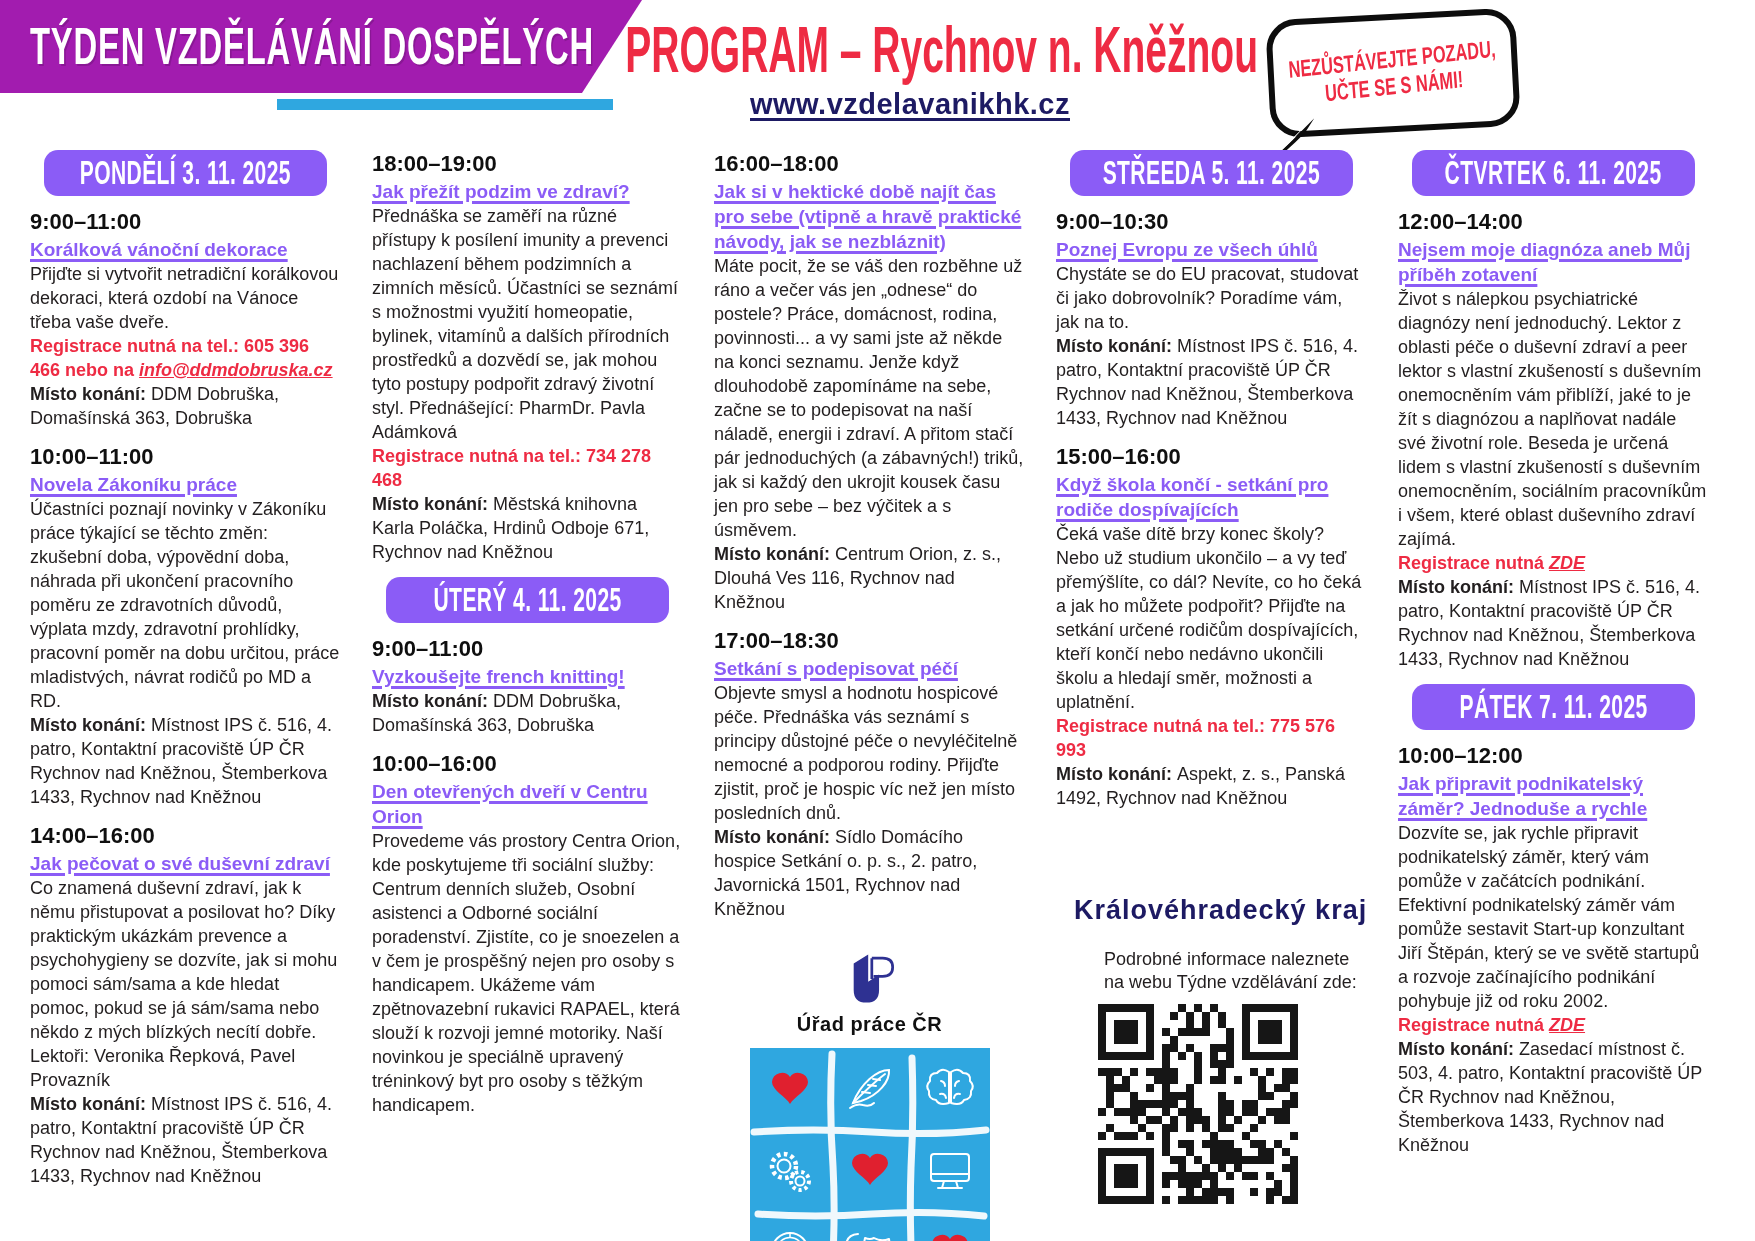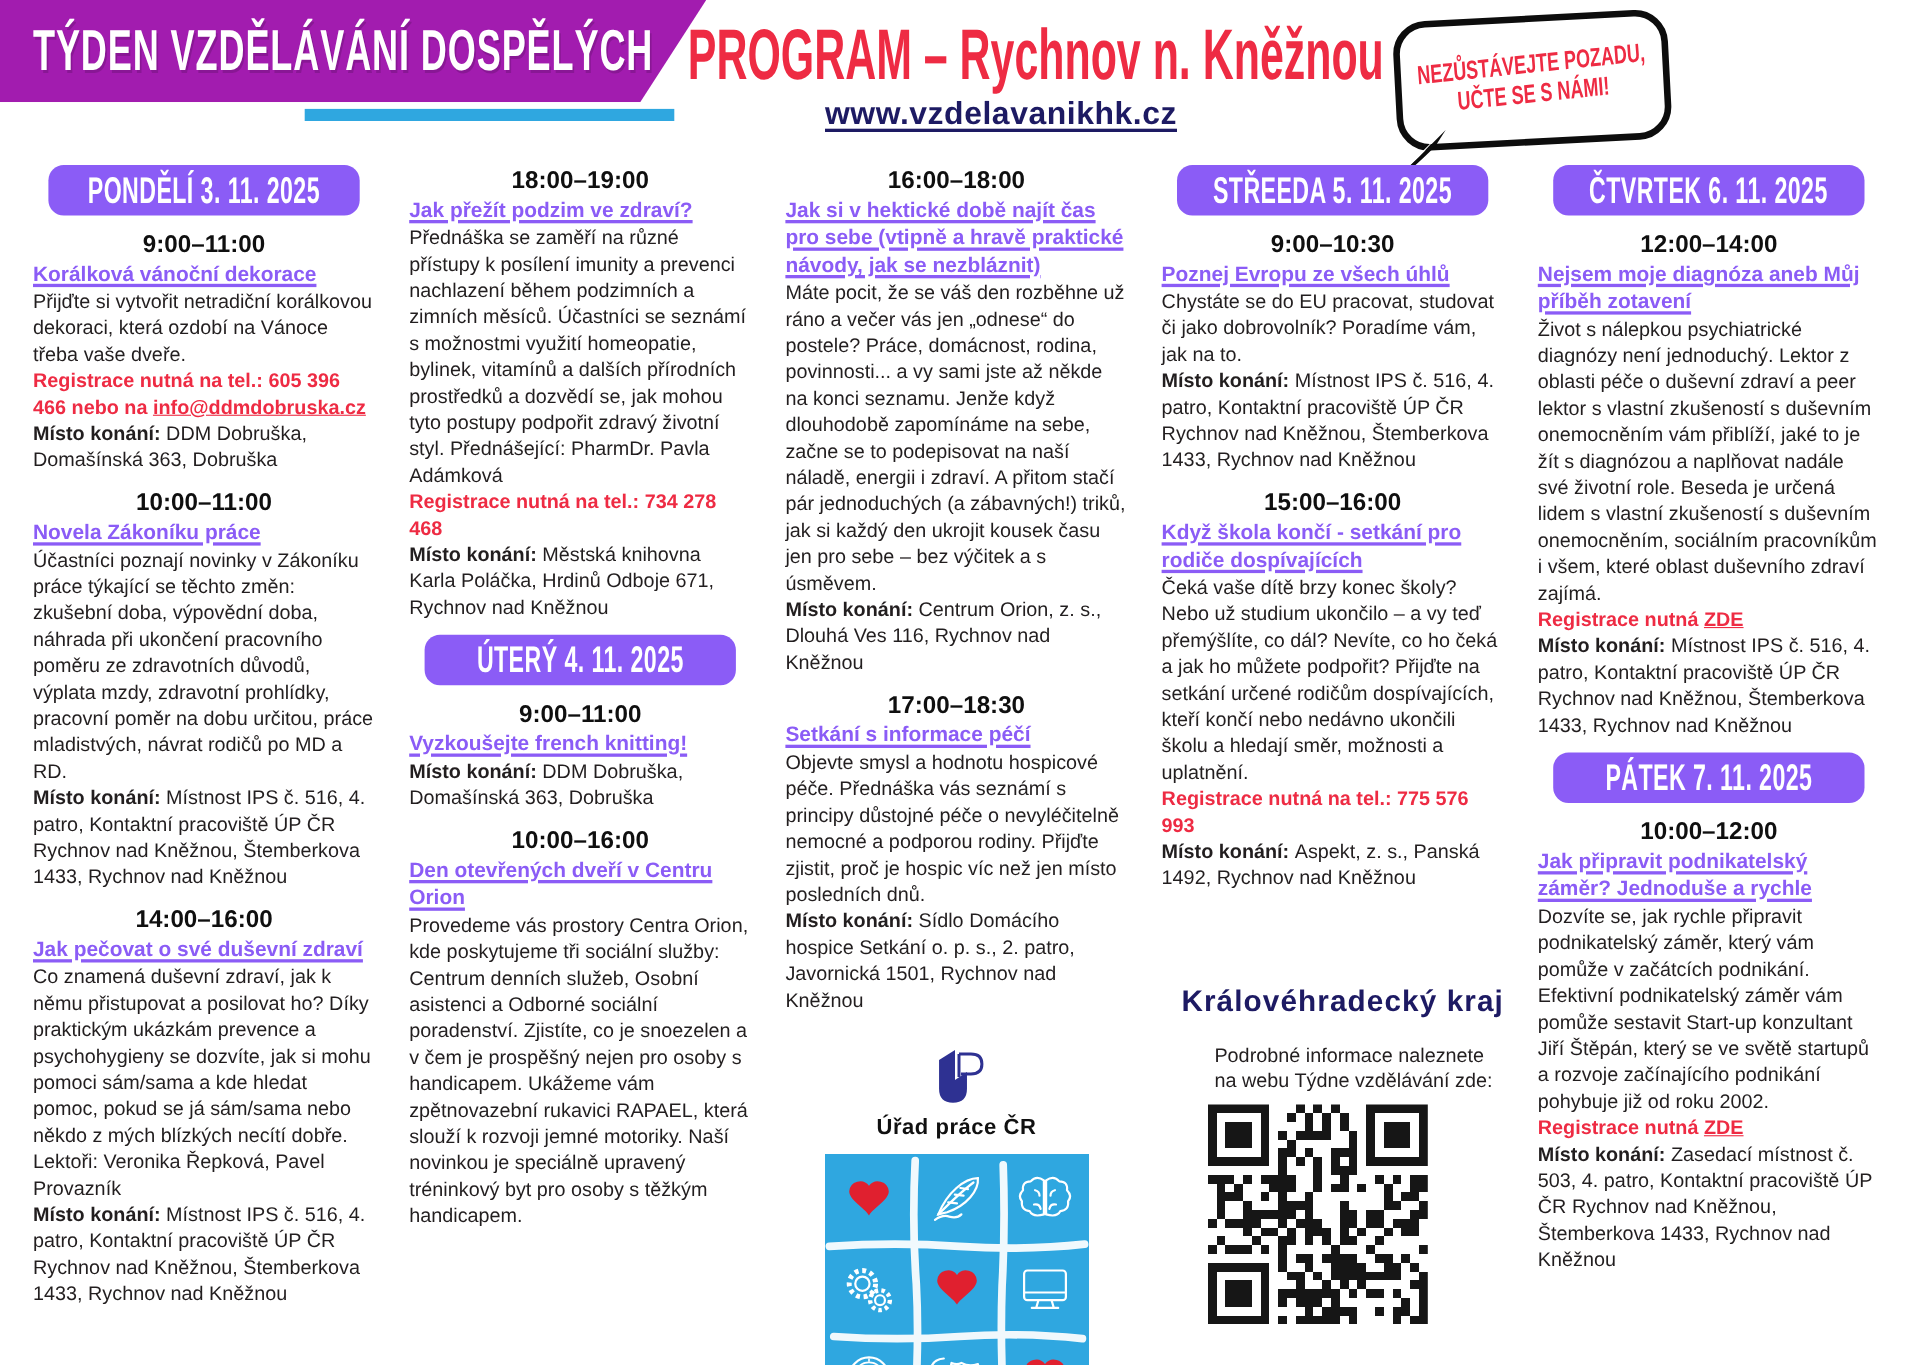--- a/index.html
+++ b/index.html
@@ -51,28 +51,28 @@
   .column { min-width:0; }
   .day-header {
     background:#8b5cf6; border-radius:14px; height:46px; margin:0 14px 12px;
     display:flex; align-items:center; justify-content:center;
   }
   .day-label {
     color:#fff; font-weight:bold; font-size:27px; white-space:nowrap; letter-spacing:0.5px;
     transform:scale(0.78,1.25);
   }
   .event { margin-bottom:13px; }
-  .time { text-align:center; font-weight:bold; font-size:22px; line-height:27px; color:#0f0f0f; margin-bottom:2px; }
+  .time { font-weight:bold; font-size:22px; line-height:27px; color:#0f0f0f; margin-bottom:2px; }
   .title-link {
     display:block; color:#8b5cf6; font-weight:bold; font-size:19px; line-height:25px;
     text-decoration:underline; text-decoration-thickness:2.5px; text-underline-offset:3px; cursor:pointer;
   }
   .desc { font-size:18px; line-height:24px; }
   .reg { color:#ee2b43; font-weight:bold; font-size:18px; line-height:24px; }
-  .reg a { color:inherit; text-decoration:underline; cursor:pointer; }
+  .reg a { color:inherit; text-decoration:underline; cursor:pointer;font-style:italic; }
   .place { font-size:18px; line-height:24px; }
   .place b { font-weight:bold; }
   .up-logo-block { text-align:center; margin-top:30px; }
   .up-caption { font-weight:bold; font-size:20px; color:#101010; margin-top:2px; letter-spacing:0.5px; }
   .art-block { margin-top:12px; display:flex; justify-content:center; }
   .khk-block { margin-top:78px; display:flex; align-items:center; gap:16px; padding-left:2px; }
   .khk-label { color:#1d1a63; font-weight:bold; font-size:27px; letter-spacing:1px; white-space:nowrap; }
   .qr-caption { margin:16px 0 10px 48px; font-size:18px; line-height:23px; }
   .qr-block { margin-left:42px; }
 </style>
@@ -145,21 +145,21 @@
     </div>
     <div class="column">
       <div class="event">
         <div class="time">16:00–18:00</div>
         <a class="title-link">Jak si v hektické době najít čas pro sebe (vtipně a hravě praktické návody, jak se nezbláznit)</a>
         <div class="desc">Máte pocit, že se váš den rozběhne už ráno a večer vás jen „odnese“ do postele? Práce, domácnost, rodina, povinnosti... a vy sami jste až někde na konci seznamu. Jenže když dlouhodobě zapomínáme na sebe, začne se to podepisovat na naší náladě, energii i zdraví. A přitom stačí pár jednoduchých (a zábavných!) triků, jak si každý den ukrojit kousek času jen pro sebe – bez výčitek a s úsměvem.</div>
         <div class="place"><b class="place-label">Místo konání: </b><span>Centrum Orion, z. s., Dlouhá Ves 116, Rychnov nad Kněžnou</span></div>
       </div>
       <div class="event">
         <div class="time">17:00–18:30</div>
-        <a class="title-link">Setkání s informace péčí</a>
+        <a class="title-link">Setkání s podepisovat péčí</a>
         <div class="desc">Objevte smysl a hodnotu hospicové péče. Přednáška vás seznámí s principy důstojné péče o nevyléčitelně nemocné a podporou rodiny. Přijďte zjistit, proč je hospic víc než jen místo posledních dnů.</div>
         <div class="place"><b class="place-label">Místo konání: </b><span>Sídlo Domácího hospice Setkání o. p. s., 2. patro, Javornická 1501, Rychnov nad Kněžnou</span></div>
       </div>
       <div class="up-logo-block"><svg width="58" height="56" viewBox="0 0 64 60">
           <path fill="#2e3192" d="M14 13 L30 3 L30 33 L42 25 L42 42 Q42 56 28 56 Q14 56 14 42 Z"></path>
           <path fill="none" stroke="#2e3192" stroke-width="3" d="M34 7 L46 7 Q57 7 57 17 Q57 27 46 27 L36 27 M34 7 L34 30"></path>
         </svg><div class="up-caption">Úřad práce ČR</div></div>
       <div class="art-block">
         <svg width="240" height="244" viewBox="0 0 240 244">
           <rect width="240" height="244" fill="#2fa7e0"></rect>

